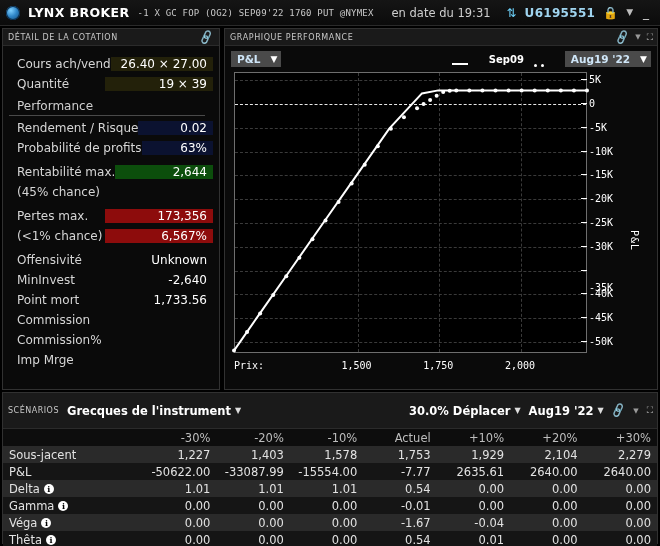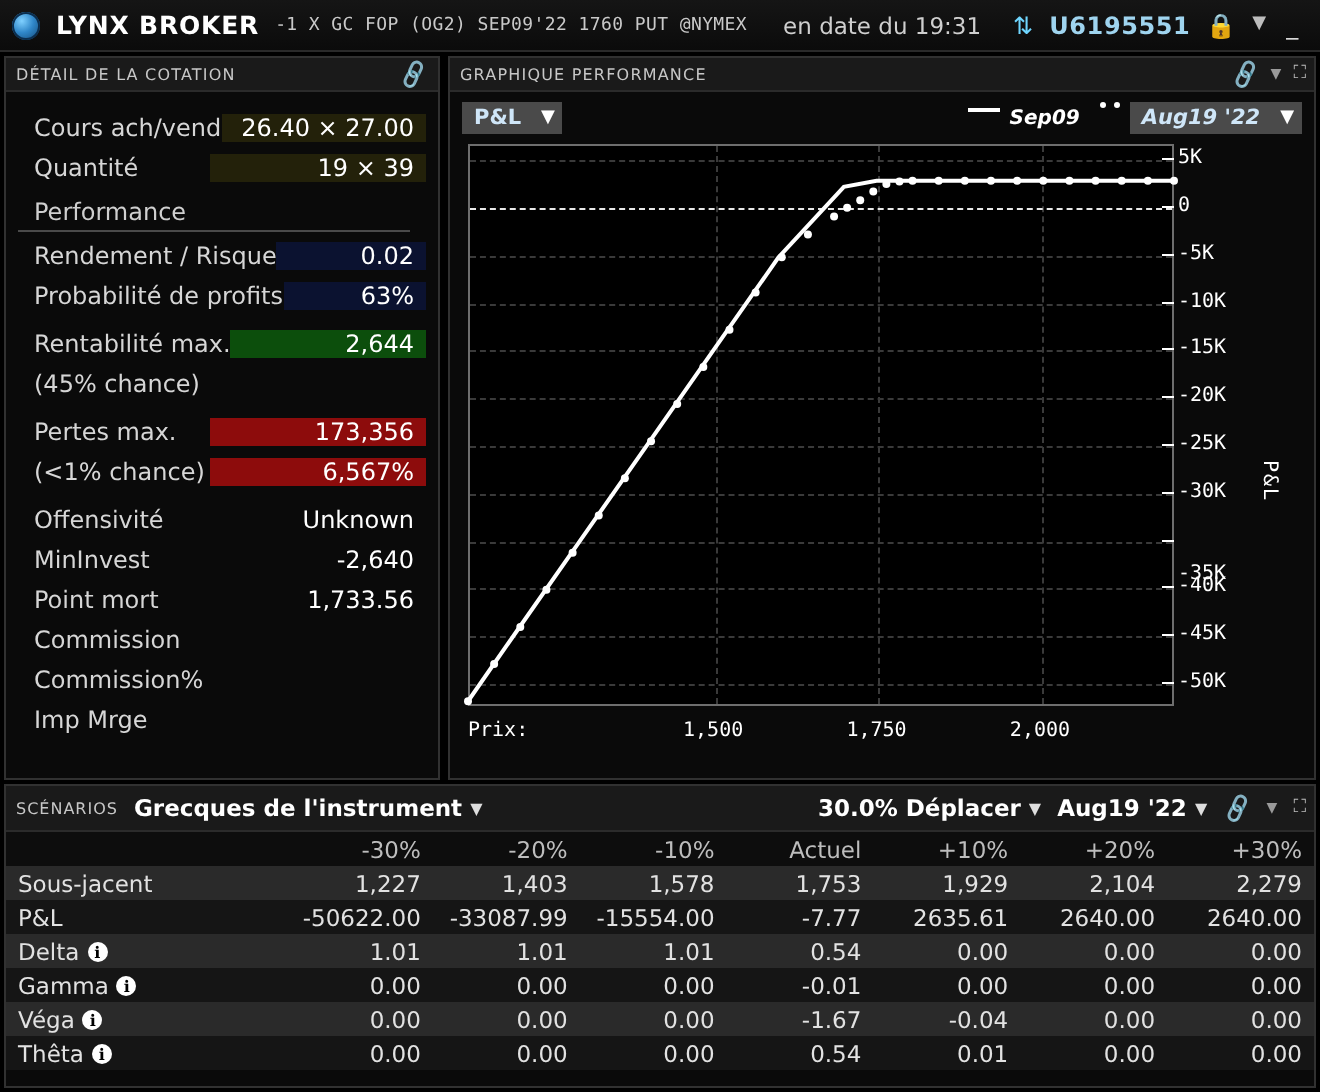--- a/index.html
+++ b/index.html
@@ -93,21 +93,21 @@
   #chart-toolbar {
     height: 26px; display: flex; align-items: center; padding: 0 6px; gap: 6px;
   }
   .dd {
     background: #4a4a4a; color: #cfe6f8; font-size: 10.5px; font-weight: bold;
     height: 16px; display: inline-flex; align-items: center; gap: 10px;
     padding: 0 4px 0 6px; white-space: nowrap;
   }
   .dd .caret-w { color: #ffffff; font-size: 9px; }
   .legend-wrap { margin-left: auto; display: flex; align-items: center; gap: 10px; }
-  .legend-item { display: flex; align-items: flex-start; gap: 5px; font-style: italic; }
+  .legend-item { display: flex; align-items: flex-end; gap: 21px; }
   .lg-line { width: 16px; height: 2px; background: #ffffff; display: inline-block; }
   .lg-dots { display: inline-flex; gap: 4px; }
   .lg-dots i { width: 3px; height: 3px; background: #fff; border-radius: 50%; display: block; }
   .lg-text { color: #ffffff; font-size: 10px; font-weight: bold; white-space: nowrap; }
 
   #plot-wrap { position: relative; width: 434px; height: 334px; }
   #plot {
     position: absolute; left: 9px; top: 0px; width: 353px; height: 281px;
     border: 1px solid #6e6e6e; background: #000;
   }
@@ -135,21 +135,21 @@
   }
   #xaxis-name {
     position: absolute; left: 9px; top: 288px; color: #ffffff; font-size: 10px;
     font-family: "DejaVu Sans Mono", monospace;
   }
   #pl-svg { position: absolute; left: 0; top: 0; }
 
   
   #sc-panel { left: 2px; top: 392px; width: 656px; height: 152px; }
   #sc-head {
-    height: 23px; background: #1a1a1a; border-bottom: 1px solid #2b2b2b;
+    height: 36px; background: #1a1a1a; border-bottom: 1px solid #2b2b2b;
     display: flex; align-items: center; gap: 8px; padding: 0 5px;
   }
   #sc-tabtitle { color: #c7c7c7; font-size: 8px; letter-spacing: .5px; text-transform: uppercase; }
   .sc-dd {
     color: #ffffff; font-size: 11.5px; font-weight: bold;
     display: inline-flex; align-items: center; gap: 4px; white-space: nowrap;
   }
   .sc-dd .caret { color: #dedede; font-size: 8px; }
   #sc-table { width: 100%; border-collapse: collapse; table-layout: fixed; }
   #sc-table th, #sc-table td {

